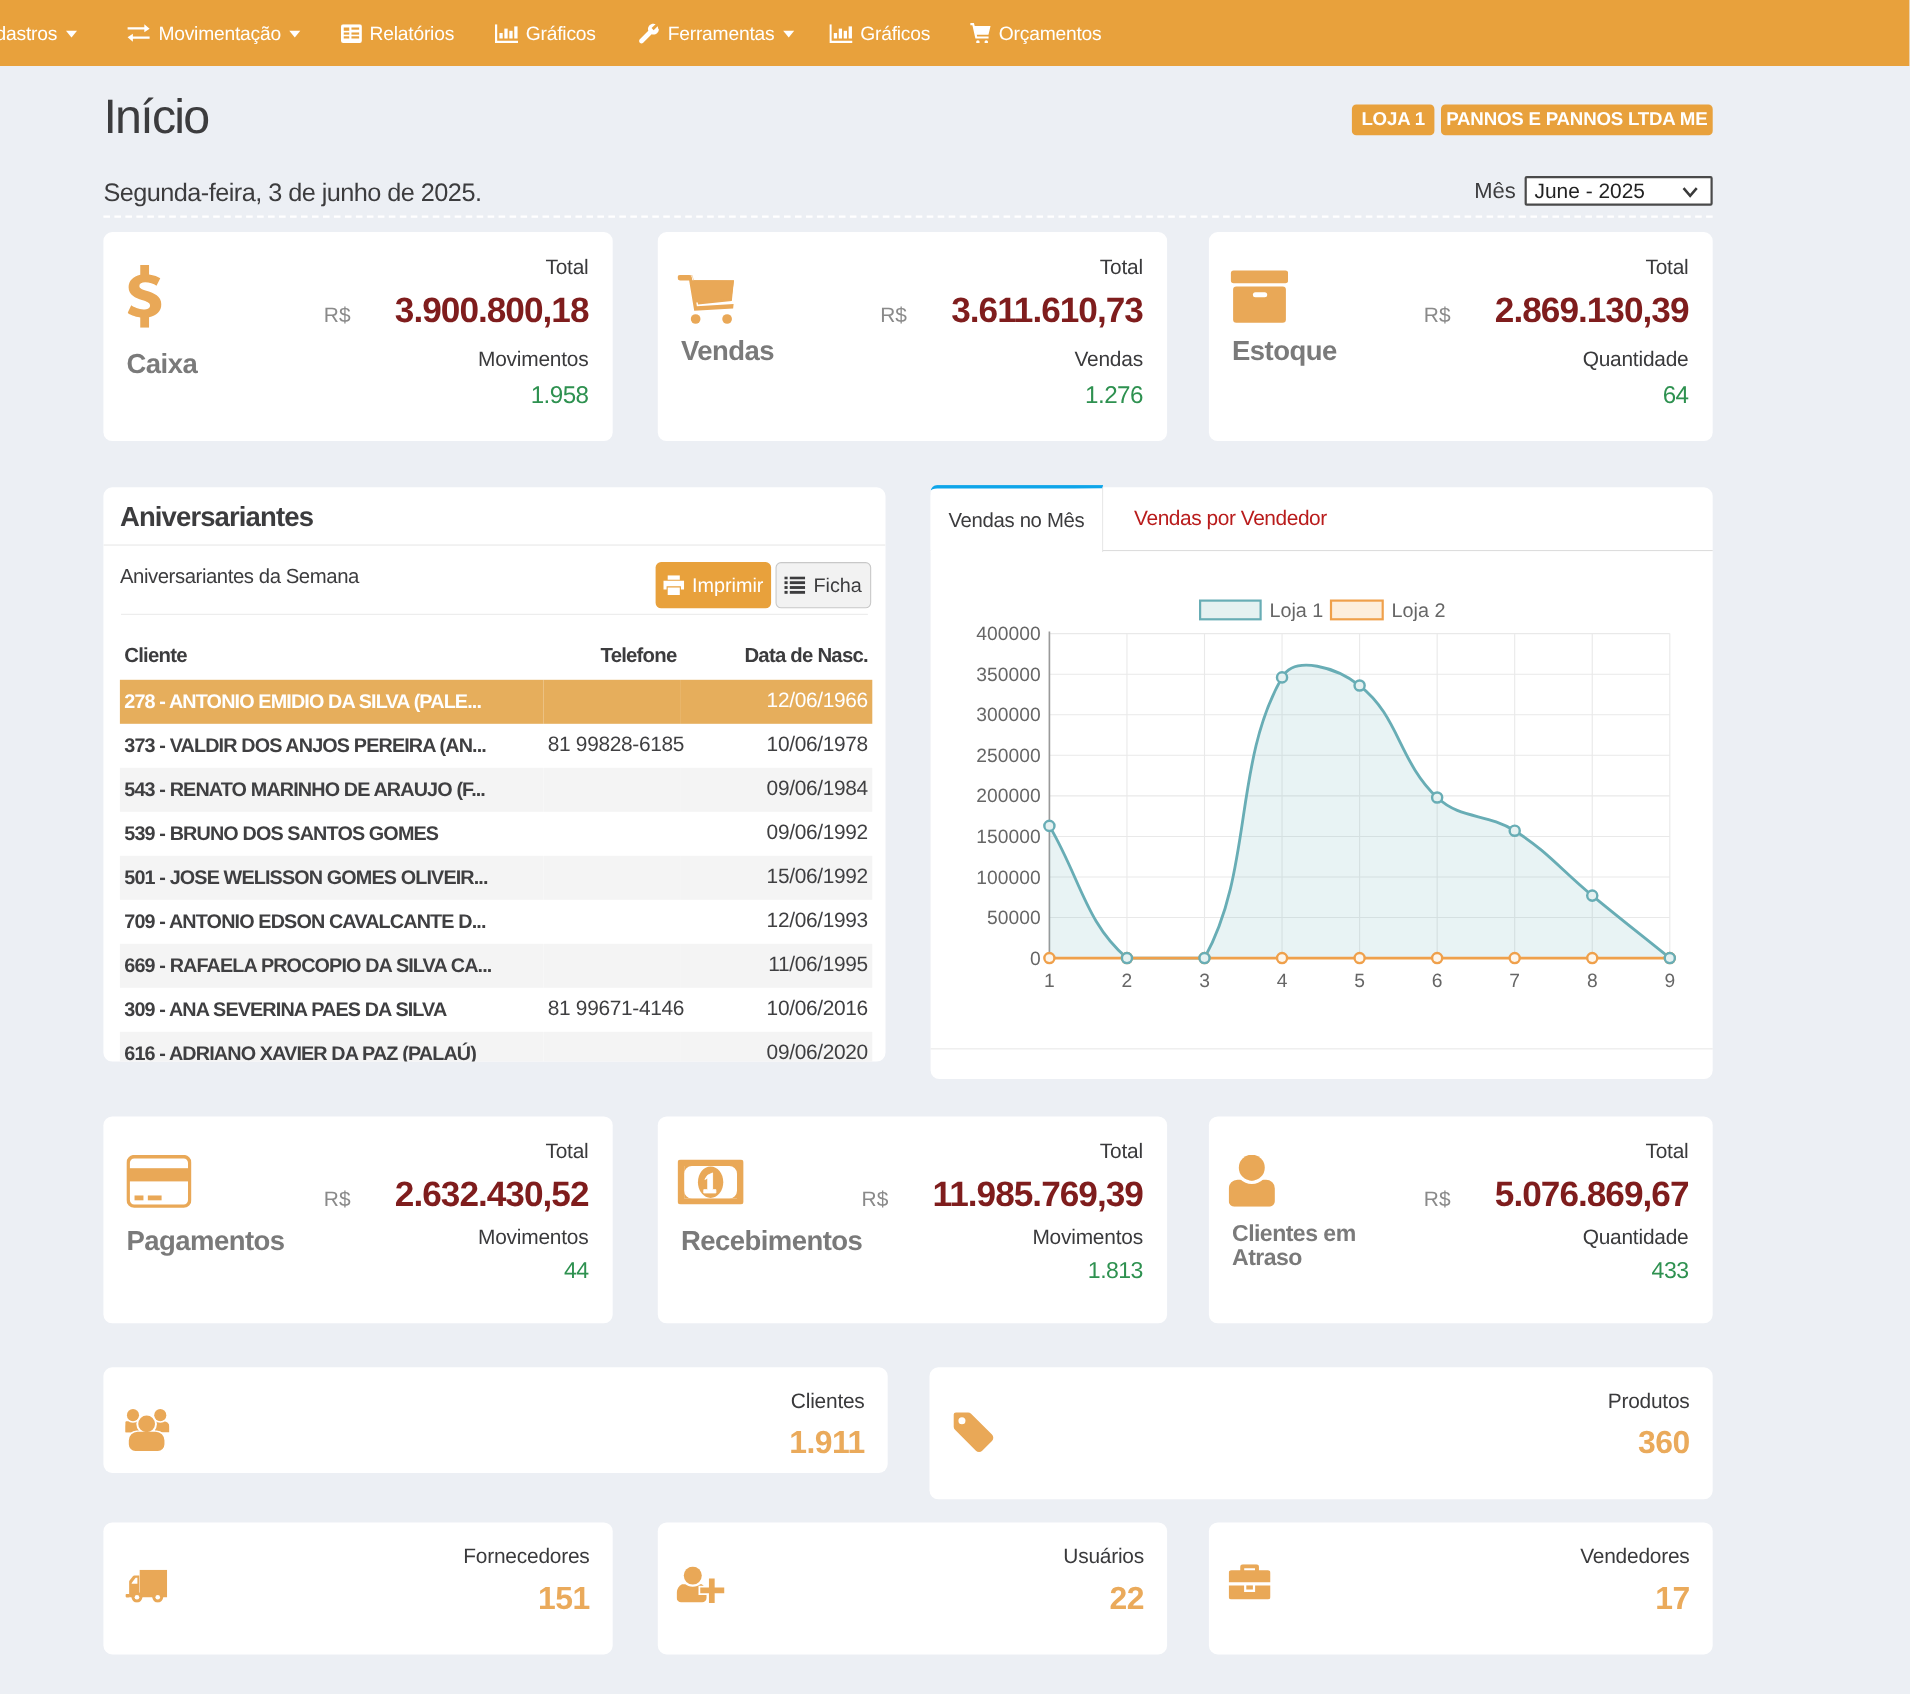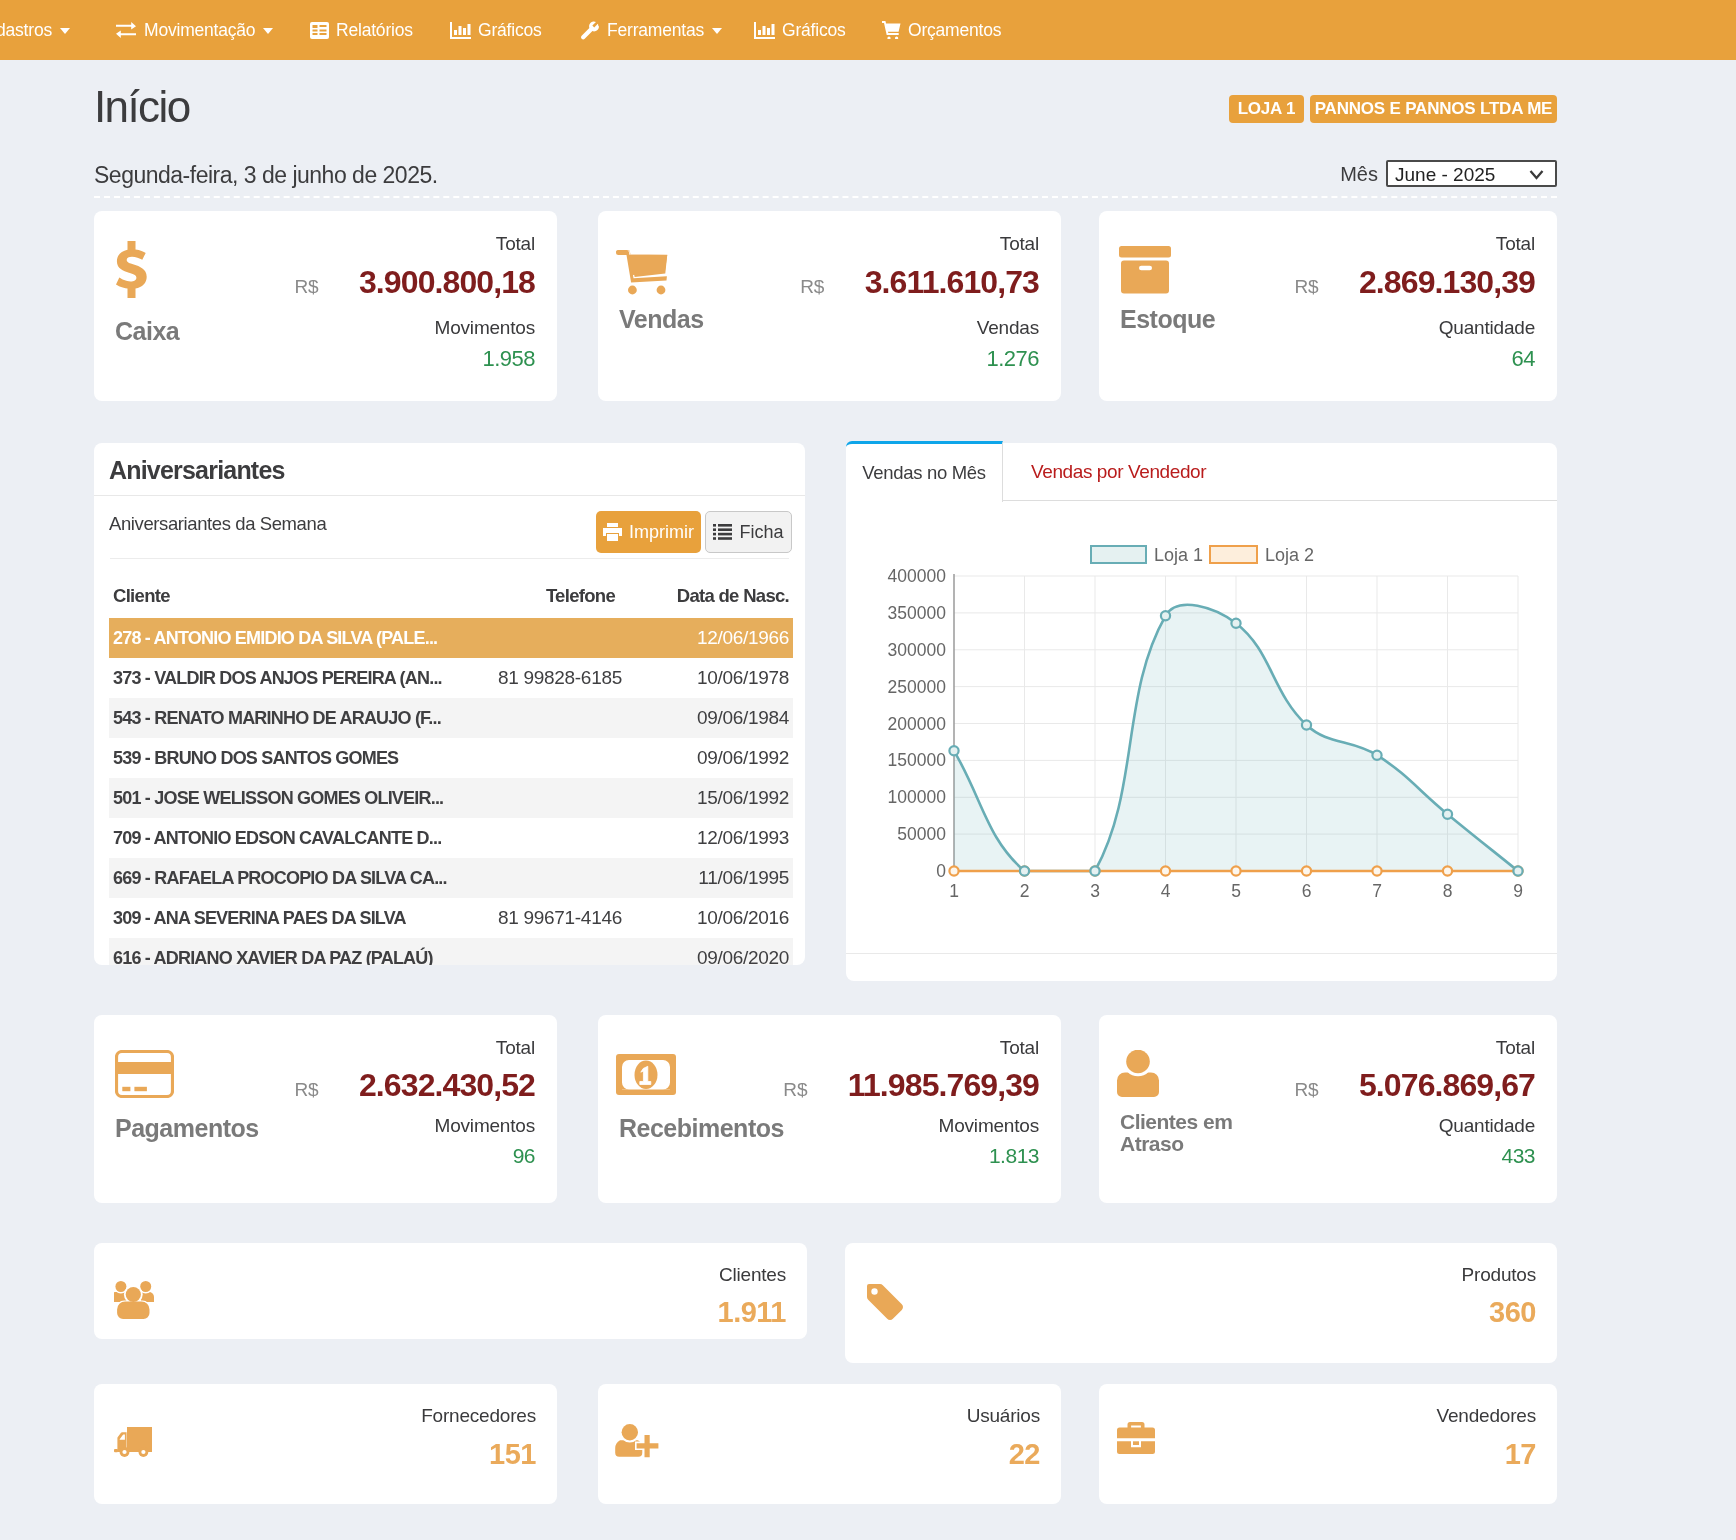--- a/index.html
+++ b/index.html
@@ -319,21 +319,21 @@
   <svg class="icon" style="left:21px; top:35px;" width="59" height="48" viewBox="0 0 59 48">
       <rect x="1.5" y="1.5" width="56" height="45" rx="5.5" fill="none" stroke="#E9A857" stroke-width="3.2"></rect>
       <rect x="2" y="12" width="55" height="12" fill="#E9A857"></rect>
       <rect x="7.3" y="36.8" width="8.1" height="4.4" fill="#E9A857"></rect>
       <rect x="19.4" y="36.8" width="12.5" height="4.4" fill="#E9A857"></rect>
     </svg>
   <div class="cname" style="left:21px; top:99px;">Pagamentos</div>
   <div class="rt" style="right:22px; top:22px;"><span class="lbl">Total</span></div>
   <div class="rt" style="right:22px; top:52px;"><span class="rs">R$ </span><span class="amt">2.632.430,52</span></div>
   <div class="rt" style="right:22px; top:100px;"><span class="lbl">Movimentos</span></div>
-  <div class="rt" style="right:22px; top:129px;"><span class="grn" style="font-size:21px;">96</span></div>
+  <div class="rt" style="right:22px; top:129px;"><span class="grn" style="font-size:21px;">44</span></div>
 </div>
 
 <div class="card" style="left:598px; top:1015px; width:463px; height:188px;">
   <svg class="icon" style="left:18px; top:39px;" width="60" height="41" viewBox="0 0 60 41">
       <path d="M0 3a3 3 0 0 1 3-3h54a3 3 0 0 1 3 3v35a3 3 0 0 1-3 3H3a3 3 0 0 1-3-3z" fill="#E9A857"></path>
       <rect x="6" y="6" width="48" height="29.5" fill="#fff"></rect>
       <g fill="#E9A857">
         <path d="M6 13 A7 7 0 0 1 13 6 H6 z"></path>
         <path d="M47 6 A7 7 0 0 1 54 13 V6 z"></path>
         <path d="M6 28.5 A7 7 0 0 0 13 35.5 H6 z"></path>

